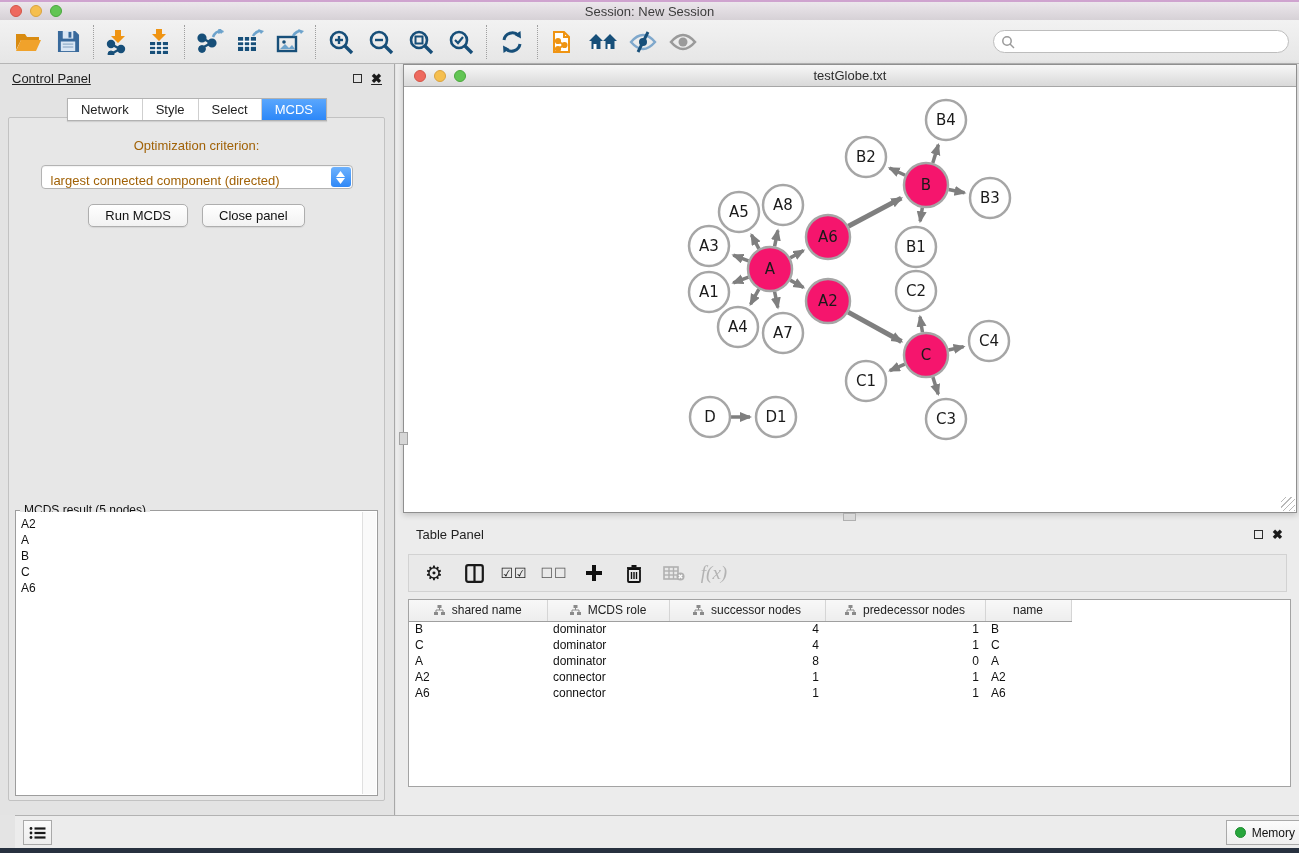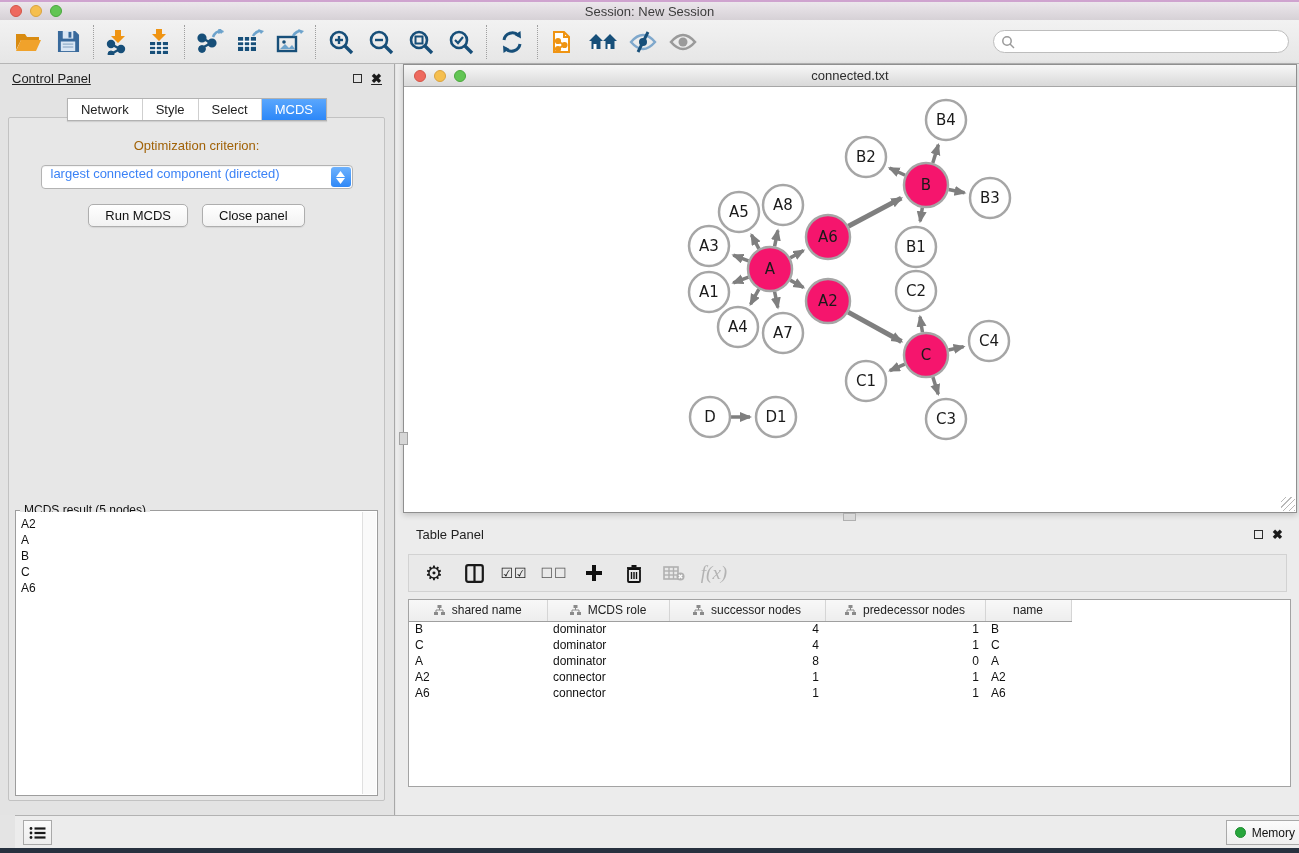--- a/index.html
+++ b/index.html
@@ -40,21 +40,21 @@
     overflow:hidden; box-shadow:0 1px 1px rgba(0,0,0,.10); }
   .seg-item { padding:3px 13px; font-size:13px; color:#222; background:#fff; border-left:1px solid #cfcfcf; white-space:nowrap;}
   .seg-item:first-child { border-left:none; }
   .seg-item.active { background:linear-gradient(#5aa7fd,#2c87f8); color:#fff; }
   .cp-tabs { position:absolute; left:0; right:0; top:34px; text-align:center; z-index:2; }
 
   .cp-content { position:absolute; left:8px; right:9px; top:53px; bottom:14px;
     background:#e7e7e7; border:1px solid #c2c2c2; border-radius:2px; }
   .opt-label { text-align:center; margin-top:20px; font-size:13px; color:#a16207; }
   .combo { margin:12px auto 0; width:312px; height:24px; background:#fff; border:1px solid #b3b3b3;
-    border-radius:4px; display:flex; align-items:flex-start; padding-left:9px; font-size:13px; color:#3b82f6;
+    border-radius:4px; display:flex; align-items:flex-end; padding-left:9px; font-size:13px; color:#a16207;
     box-shadow:inset 0 1px 1px rgba(0,0,0,.05); position:relative;}
   .combo .stepper { position:absolute; right:1px; top:1px; width:20px; height:20px; border-radius:3px;
     background:linear-gradient(#6eb2fd,#2f88f7); display:flex; flex-direction:column; align-items:center; justify-content:center; gap:1px;}
   .stepper svg { display:block; }
   .btn-row { display:flex; justify-content:center; gap:14px; margin-top:15px; }
   .mac-btn { background:linear-gradient(#ffffff,#f2f2f2); border:1px solid #aeaeae; border-radius:5px;
     font-size:13px; color:#111; padding:3px 16px; font-family:"Liberation Sans",sans-serif; box-shadow:0 1px 1px rgba(0,0,0,.08);}
 
   .result-box { position:absolute; left:6px; right:6px; top:392px; bottom:4px;
     border:1px solid #9d9d9d; background:#fff; }
@@ -325,21 +325,21 @@
         </div>
       <div class="result-scroll"></div>
     </div>
   </div>
 </div>
 
 <div class="right-region">
 
   <div class="net-window">
     <div class="net-titlebar">
-      <div class="title">connected.txt</div>
+      <div class="title">testGlobe.txt</div>
       <div class="lights">
         <span class="light red"></span>
         <span class="light yellow"></span>
         <span class="light green"></span>
       </div>
     </div>
     <div class="net-canvas">
       <svg id="graph-svg" width="892" height="424" viewBox="0 0 892 424">
         <defs>
           <marker id="arrow" markerUnits="userSpaceOnUse" markerWidth="14" markerHeight="12" refX="10" refY="5" orient="auto">

